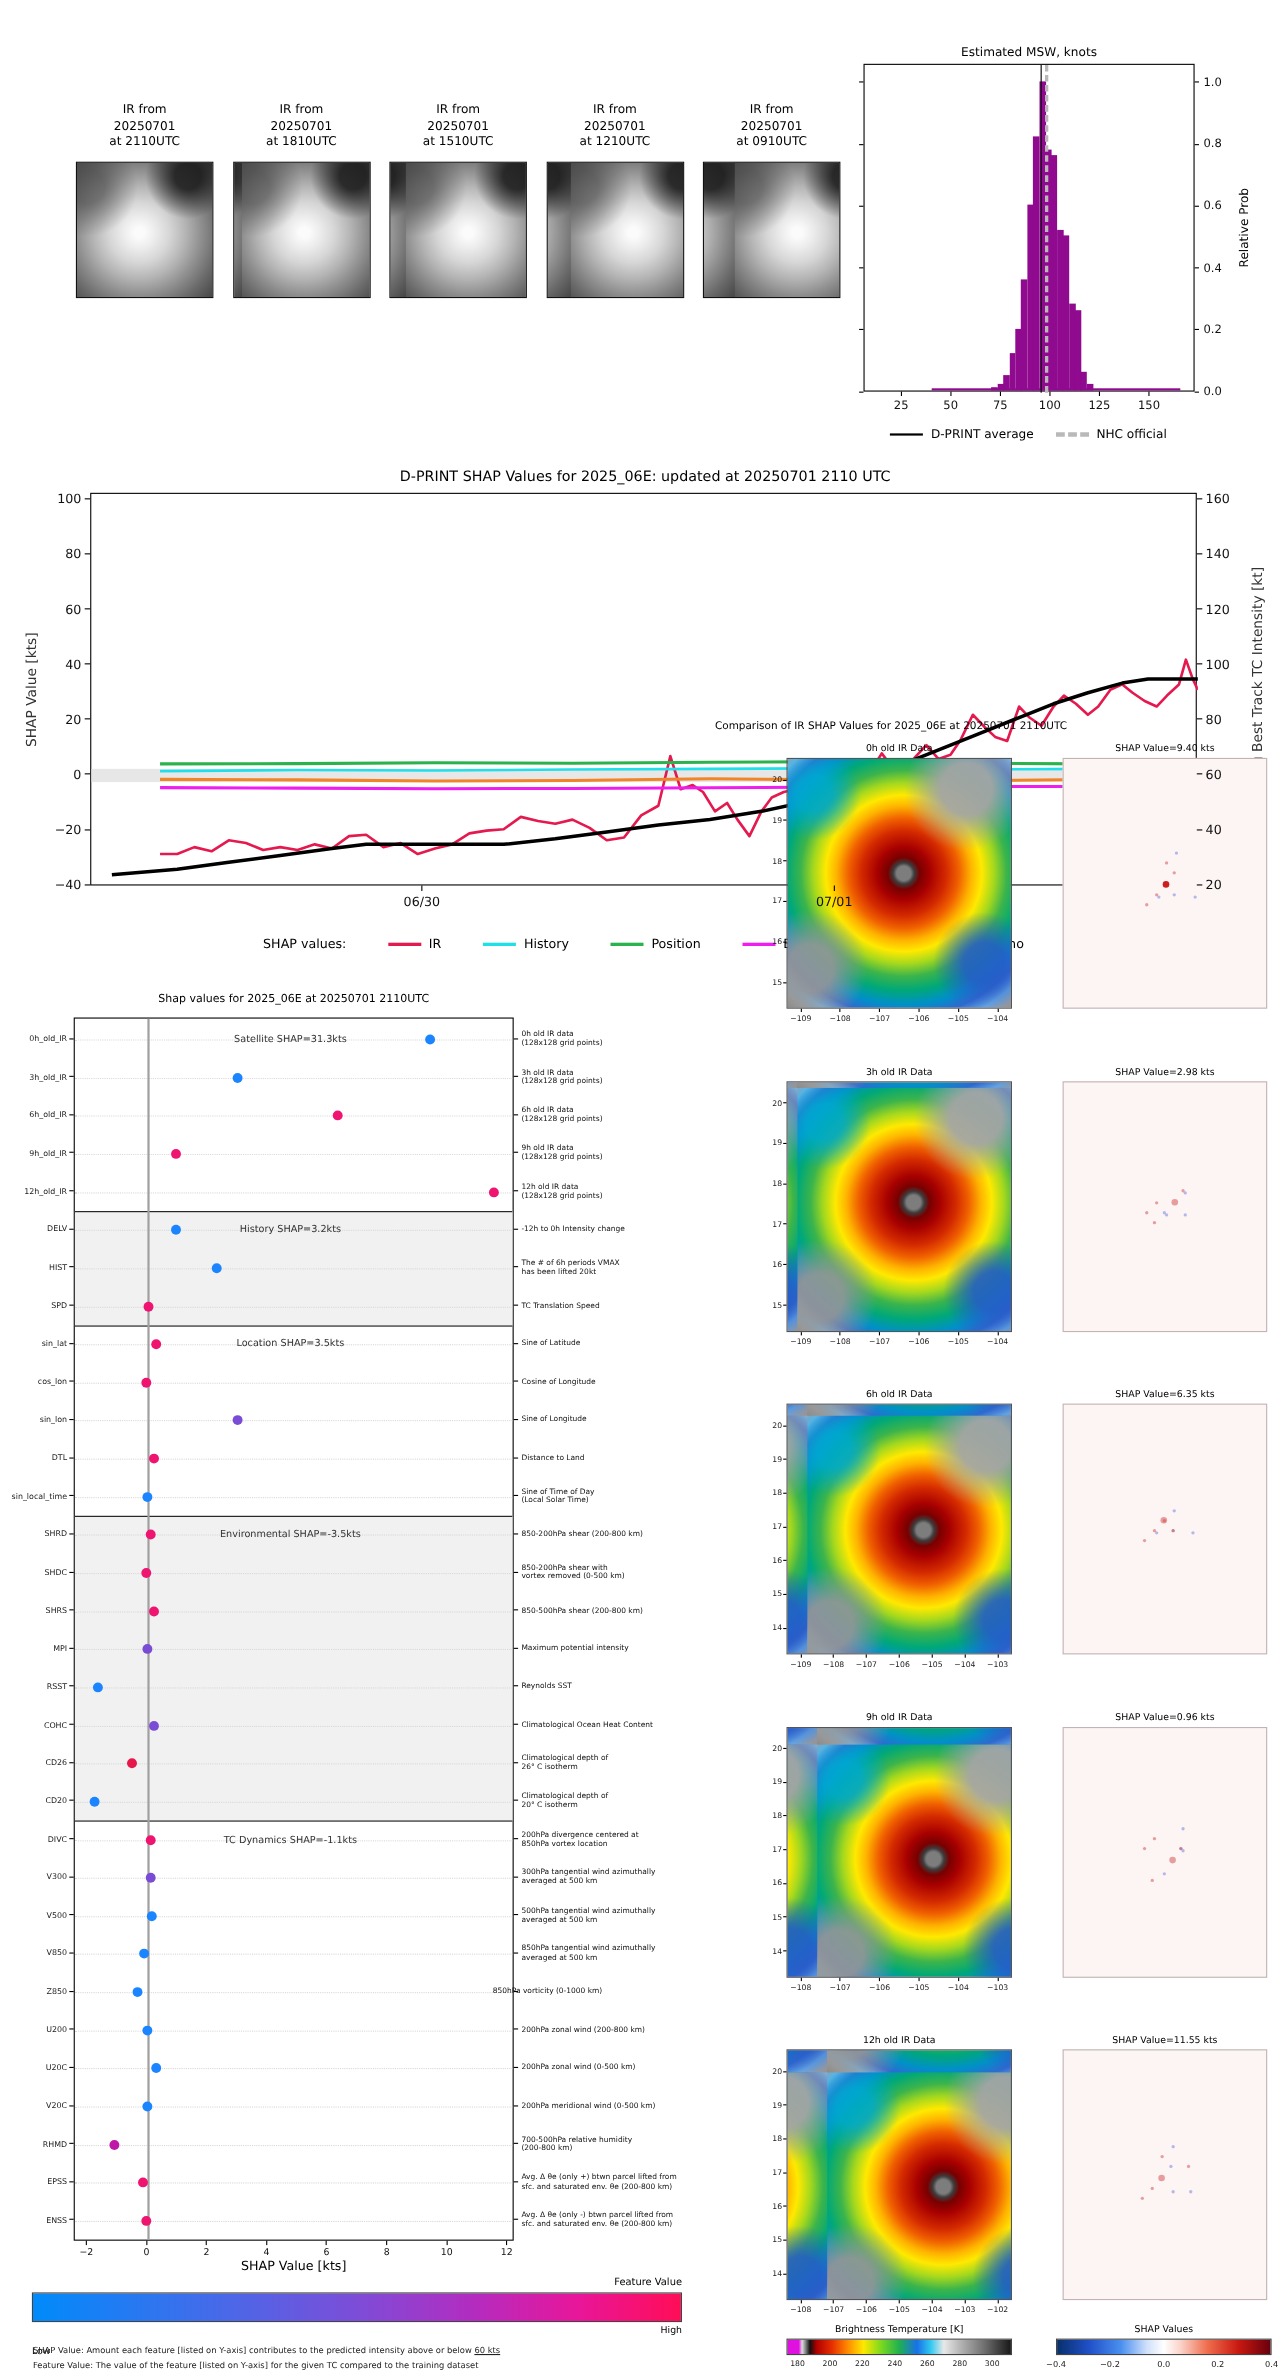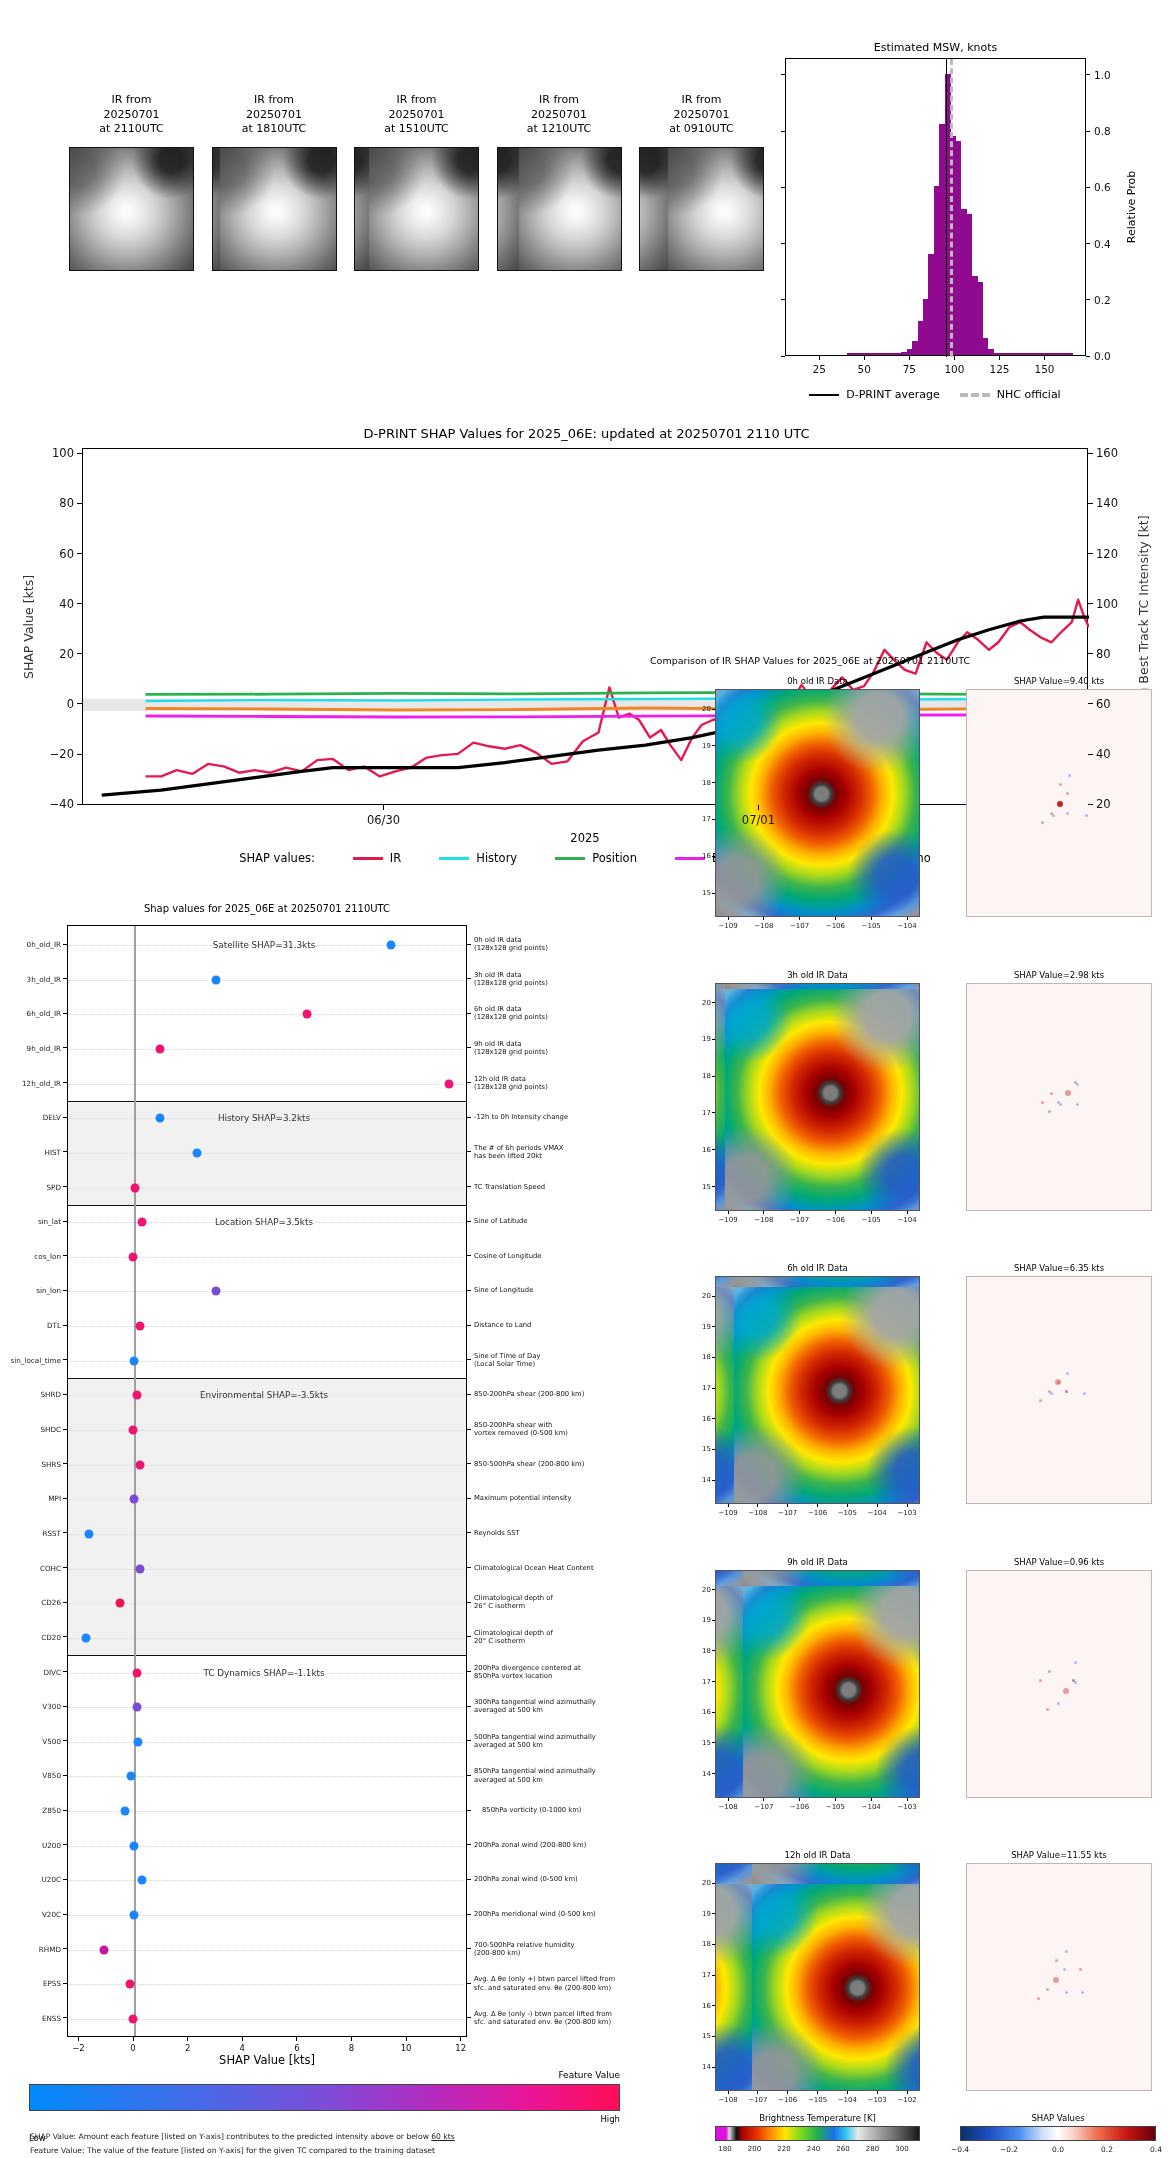--- a/index.html
+++ b/index.html
@@ -124,21 +124,20 @@
         <rect x="0" width="1006" y="249.95014044943824" height="12.033707865168566" fill="#e7e7e7"></rect>
         <polyline points="62.5,327.4 78.1,327.4 93.7,321.1 109.3,324.9 125.0,314.9 140.6,317.4 156.2,323.7 171.8,321.1 187.5,323.7 203.1,318.6 218.7,322.4 234.3,311.1 249.9,309.9 265.6,321.1 281.2,317.4 296.8,327.4 312.4,322.4 328.0,318.6 343.7,308.6 359.3,306.1 374.9,304.9 390.5,293.6 406.1,297.3 421.8,299.8 437.4,296.1 453.0,303.6 468.6,314.9 484.3,312.4 499.9,292.3 515.5,283.5 526.4,238.4 535.8,268.5 546.7,264.7 556.1,271.0 567.0,288.6 578.0,281.0 587.4,296.1 598.3,311.1 609.2,288.6 618.6,276.0 629.5,271.0 640.5,268.5 649.8,271.0 660.8,266.0 671.7,271.0 681.1,268.5 692.0,267.2 703.0,261.0 718.6,235.9 727.9,248.4 738.9,251.0 749.8,238.4 759.2,228.4 770.1,240.9 781.1,237.2 790.4,223.4 801.4,200.8 812.3,212.1 821.7,220.9 832.6,224.6 843.5,193.3 852.9,203.3 863.8,210.8 874.8,193.3 884.2,183.3 895.1,190.8 906.0,200.8 915.4,193.3 926.3,178.2 937.3,173.2 946.6,180.8 957.6,188.3 968.5,193.3 977.9,183.3 988.8,173.2 995.1,150.7 1001.3,168.2 1006.0,178.2" fill="none" stroke="#e41a4e" stroke-width="2.4" stroke-linejoin="round"></polyline>
         <polyline points="62.5,252.0 187.5,251.0 312.4,251.5 437.4,250.5 562.4,250.0 687.3,249.4 812.3,250.5 906.0,250.0 1006.0,250.2" fill="none" stroke="#20dfe8" stroke-width="2.4" stroke-linejoin="round"></polyline>
         <polyline points="62.5,245.4 187.5,245.2 312.4,244.4 437.4,244.9 562.4,243.9 687.3,243.4 812.3,244.9 906.0,245.4 1006.0,245.4" fill="none" stroke="#2bb24c" stroke-width="2.8" stroke-linejoin="round"></polyline>
         <polyline points="62.5,267.0 187.5,267.5 312.4,268.0 437.4,267.8 562.4,267.2 687.3,266.5 812.3,266.0 906.0,266.0 1006.0,265.5" fill="none" stroke="#ee1fee" stroke-width="2.8" stroke-linejoin="round"></polyline>
         <polyline points="62.5,259.5 187.5,260.0 312.4,261.0 437.4,260.5 562.4,259.0 687.3,260.0 812.3,260.5 906.0,259.7 1006.0,260.2" fill="none" stroke="#f08426" stroke-width="2.8" stroke-linejoin="round"></polyline>
         <polyline points="18.7,346.2 78.1,341.2 125.0,334.9 171.8,328.7 218.7,322.4 249.9,318.6 374.9,318.6 421.8,313.6 468.6,307.4 515.5,301.1 562.4,296.1 609.2,288.6 656.1,278.5 687.3,266.0 718.6,253.5 749.8,240.9 781.1,228.4 812.3,215.9 843.5,203.3 874.8,190.8 906.0,180.8 937.3,172.0 960.7,168.2 1006.0,168.2" fill="none" stroke="#000000" stroke-width="3.2" stroke-linejoin="round"></polyline>
       </svg></div>
   <div class="abs rot" style="left:28px;top:627px;font-size:12.5px;color:#333;">SHAP Value [kts]</div>
   <div class="abs rot" style="left:1143px;top:627px;font-size:12.5px;color:#333;">Working Best Track TC Intensity [kt]</div>
-  <div class="abs ctr" style="left:82px;top:831px;width:1006px;font-size:11.5px;">2025</div>
   <div class="abs" id="ts-legend-1" style="left:82px;top:851px;width:1006px;display:flex;justify-content:center;align-items:center;gap:38px;font-size:11.5px;">
       <div>SHAP values:</div>
       <div class="legend-item">
         <div class="swatch-line" style="border-top-width: 3px; border-top-color: rgb(228, 26, 78);"></div>
         <div>IR</div>
       </div>
       <div class="legend-item">
         <div class="swatch-line" style="border-top-width: 3px; border-top-color: rgb(32, 223, 232);"></div>
         <div>History</div>
       </div>
@@ -396,21 +395,21 @@
       <div class="rowlbl" style="left: 0px; top: 1775.48px; width: 61px;">V850</div>
       <div class="tick-mark" style="left: 63px; top: 1774.98px; width: 4px; height: 1px;"></div>
       <div class="tick-mark" style="left: 467px; top: 1774.98px; width: 4px; height: 1px;"></div>
       <div class="desc" style="left: 474px; top: 1775.48px; width: 190px;">
         <div>850hPa tangential wind azimuthally</div>
         <div>averaged at 500 km</div>
       </div>
       <div class="rowlbl" style="left: 0px; top: 1810.12px; width: 61px;">Z850</div>
       <div class="tick-mark" style="left: 63px; top: 1809.62px; width: 4px; height: 1px;"></div>
       <div class="tick-mark" style="left: 467px; top: 1809.62px; width: 4px; height: 1px;"></div>
-      <div class="desc" style="left: 482px; top: 1810.12px; width: 190px;">
+      <div class="desc" style="left: 448px; top: 1810.12px; width: 190px;">
         <div>850hPa vorticity (0-1000 km)</div>
       </div>
       <div class="rowlbl" style="left: 0px; top: 1844.77px; width: 61px;">U200</div>
       <div class="tick-mark" style="left: 63px; top: 1844.27px; width: 4px; height: 1px;"></div>
       <div class="tick-mark" style="left: 467px; top: 1844.27px; width: 4px; height: 1px;"></div>
       <div class="desc" style="left: 474px; top: 1844.77px; width: 190px;">
         <div>200hPa zonal wind (200-800 km)</div>
       </div>
       <div class="rowlbl" style="left: 0px; top: 1879.41px; width: 61px;">U20C</div>
       <div class="tick-mark" style="left: 63px; top: 1878.91px; width: 4px; height: 1px;"></div>

